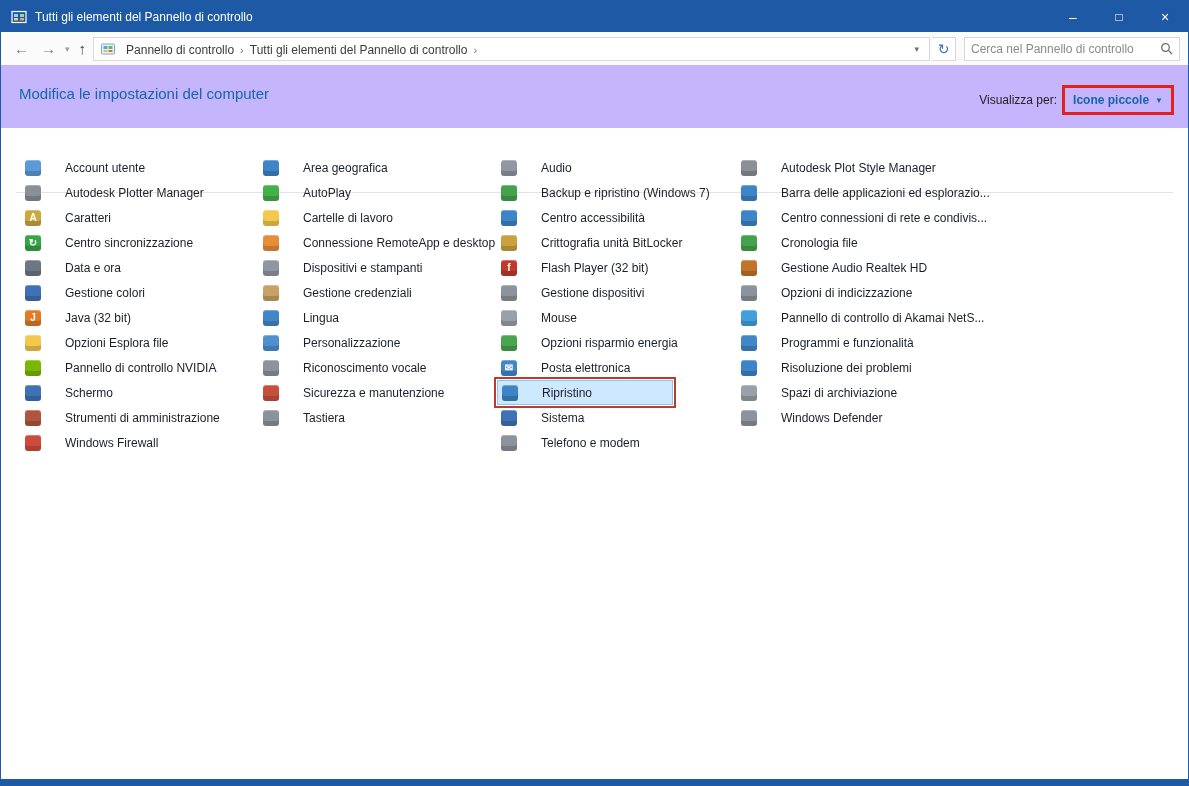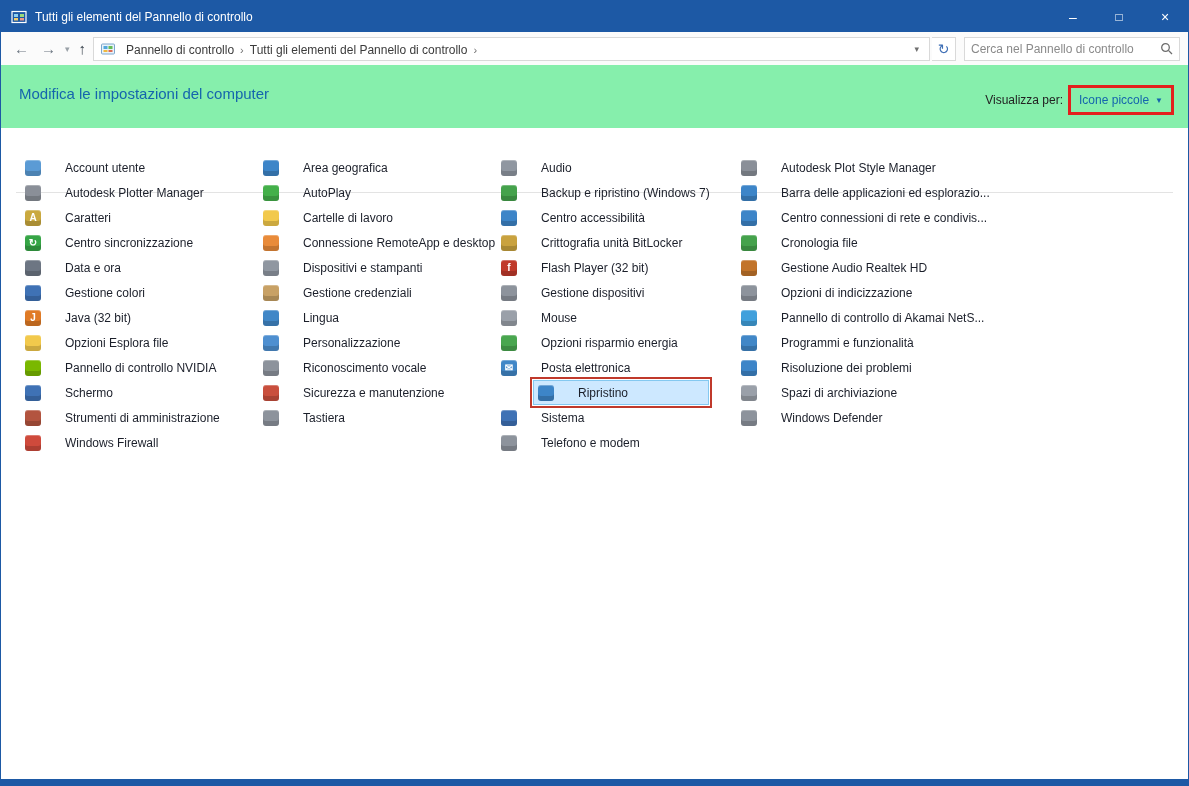--- a/index.html
+++ b/index.html
@@ -23,41 +23,41 @@
   .crumb-sep{font-size:11px;color:#6f6f6f;padding:0 2px;}
   .addr-spacer{flex:1;}
   .addr-dropdown{color:#6f6f6f;font-size:9px;padding:0 6px;}
   .refresh-btn{width:24px;height:24px;background:#fff;border:1px solid #d9d9d9;border-left:none;display:flex;align-items:center;justify-content:center;color:#3f6fb5;font-size:14px;box-sizing:border-box;flex:none;}
   .search-box{width:216px;height:24px;margin-left:6px;background:#fff;border:1px solid #d9d9d9;display:flex;align-items:center;box-sizing:border-box;flex:none;}
   .search-box input{flex:1;border:none;outline:none;font-size:12px;color:#444;padding:0 6px;font-family:"Liberation Sans",sans-serif;min-width:0;background:transparent;}
   .search-box input::placeholder{color:#8a8a8a;}
   .search-icon-wrap{padding:0 6px;display:flex;}
 
   
-  .header{position:relative;height:63px;background:#86efac;}
+  .header{position:relative;height:63px;background:#c4b5fd;}
   .page-title{position:absolute;left:18px;top:20px;font-size:15px;color:var(--link-blue);white-space:nowrap;}
   .viewby{position:absolute;right:14px;top:12px;display:flex;align-items:center;gap:5px;margin-top:8px;}
   .viewby-label{font-size:12px;color:#222;}
-  .viewby-box{display:flex;align-items:center;gap:6px;border:3px solid var(--annotation-red-thick);padding:5px 8px;}
+  .viewby-box{display:flex;align-items:center;gap:6px;border:3px solid var(--annotation-red-thick);padding:5px 8px;font-weight:bold;}
   .viewby-value{font-size:12px;color:var(--link-blue);white-space:nowrap;}
   .viewby-caret{font-size:8px;color:var(--link-blue);}
   .divider{position:absolute;left:15px;right:15px;top:127px;height:1px;background:#e3e3e3;}
 
   
   .items-grid{position:absolute;top:154px;left:0;right:0;bottom:8px;}
   .col{position:absolute;top:0;}
   .col:nth-child(1){left:20px;}
   .col:nth-child(2){left:258px;}
   .col:nth-child(3){left:496px;}
   .col:nth-child(4){left:736px;}
   .item{height:25px;display:flex;align-items:center;gap:24px;padding:0 4px;box-sizing:border-box;cursor:default;}
   .item-icon{width:16px;height:16px;border-radius:3px;display:flex;align-items:center;justify-content:center;font-size:10px;font-weight:bold;color:#fff;flex:none;box-shadow:inset 0 -5px rgba(0,0,0,.16), inset 0 1px rgba(255,255,255,.28);}
   .item-label{font-size:12px;color:var(--item-text);white-space:nowrap;}
   .item.selected{background:var(--selection-bg);border:1px solid var(--selection-border);width:176px;}
-  .item.annotated{outline:2px solid var(--annotation-red-thin);outline-offset:1px;margin-left:36px;}
+  .item.annotated{outline:2px solid var(--annotation-red-thin);outline-offset:1px;}
 
   .bottom-strip{position:absolute;left:0;right:0;bottom:0;height:6px;background:var(--titlebar);}
 </style>
 </head>
 <body>
 
 <div class="window">
 
   <div class="titlebar">
     <span class="app-icon">

